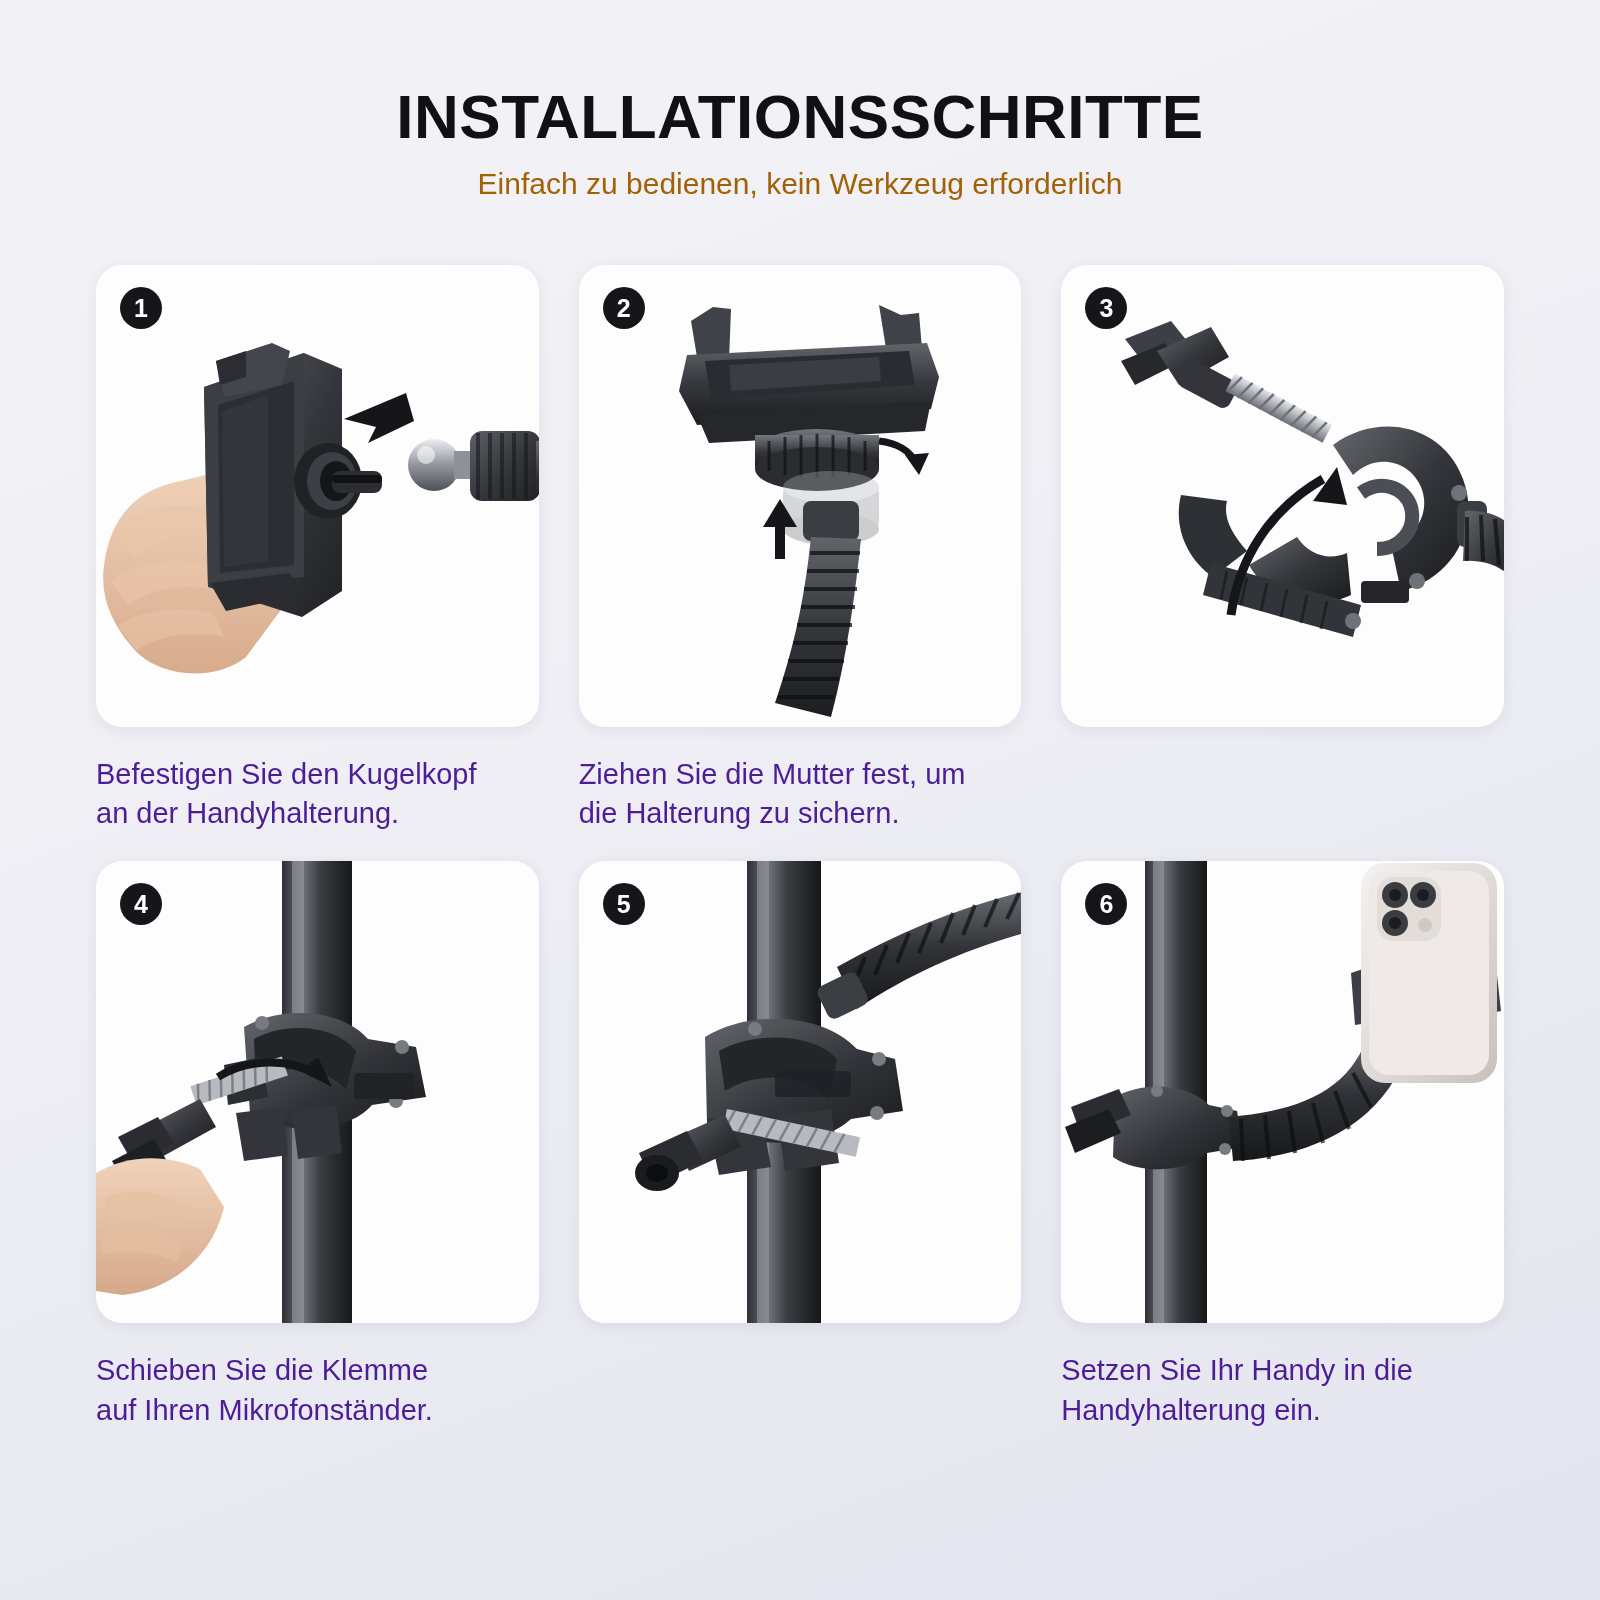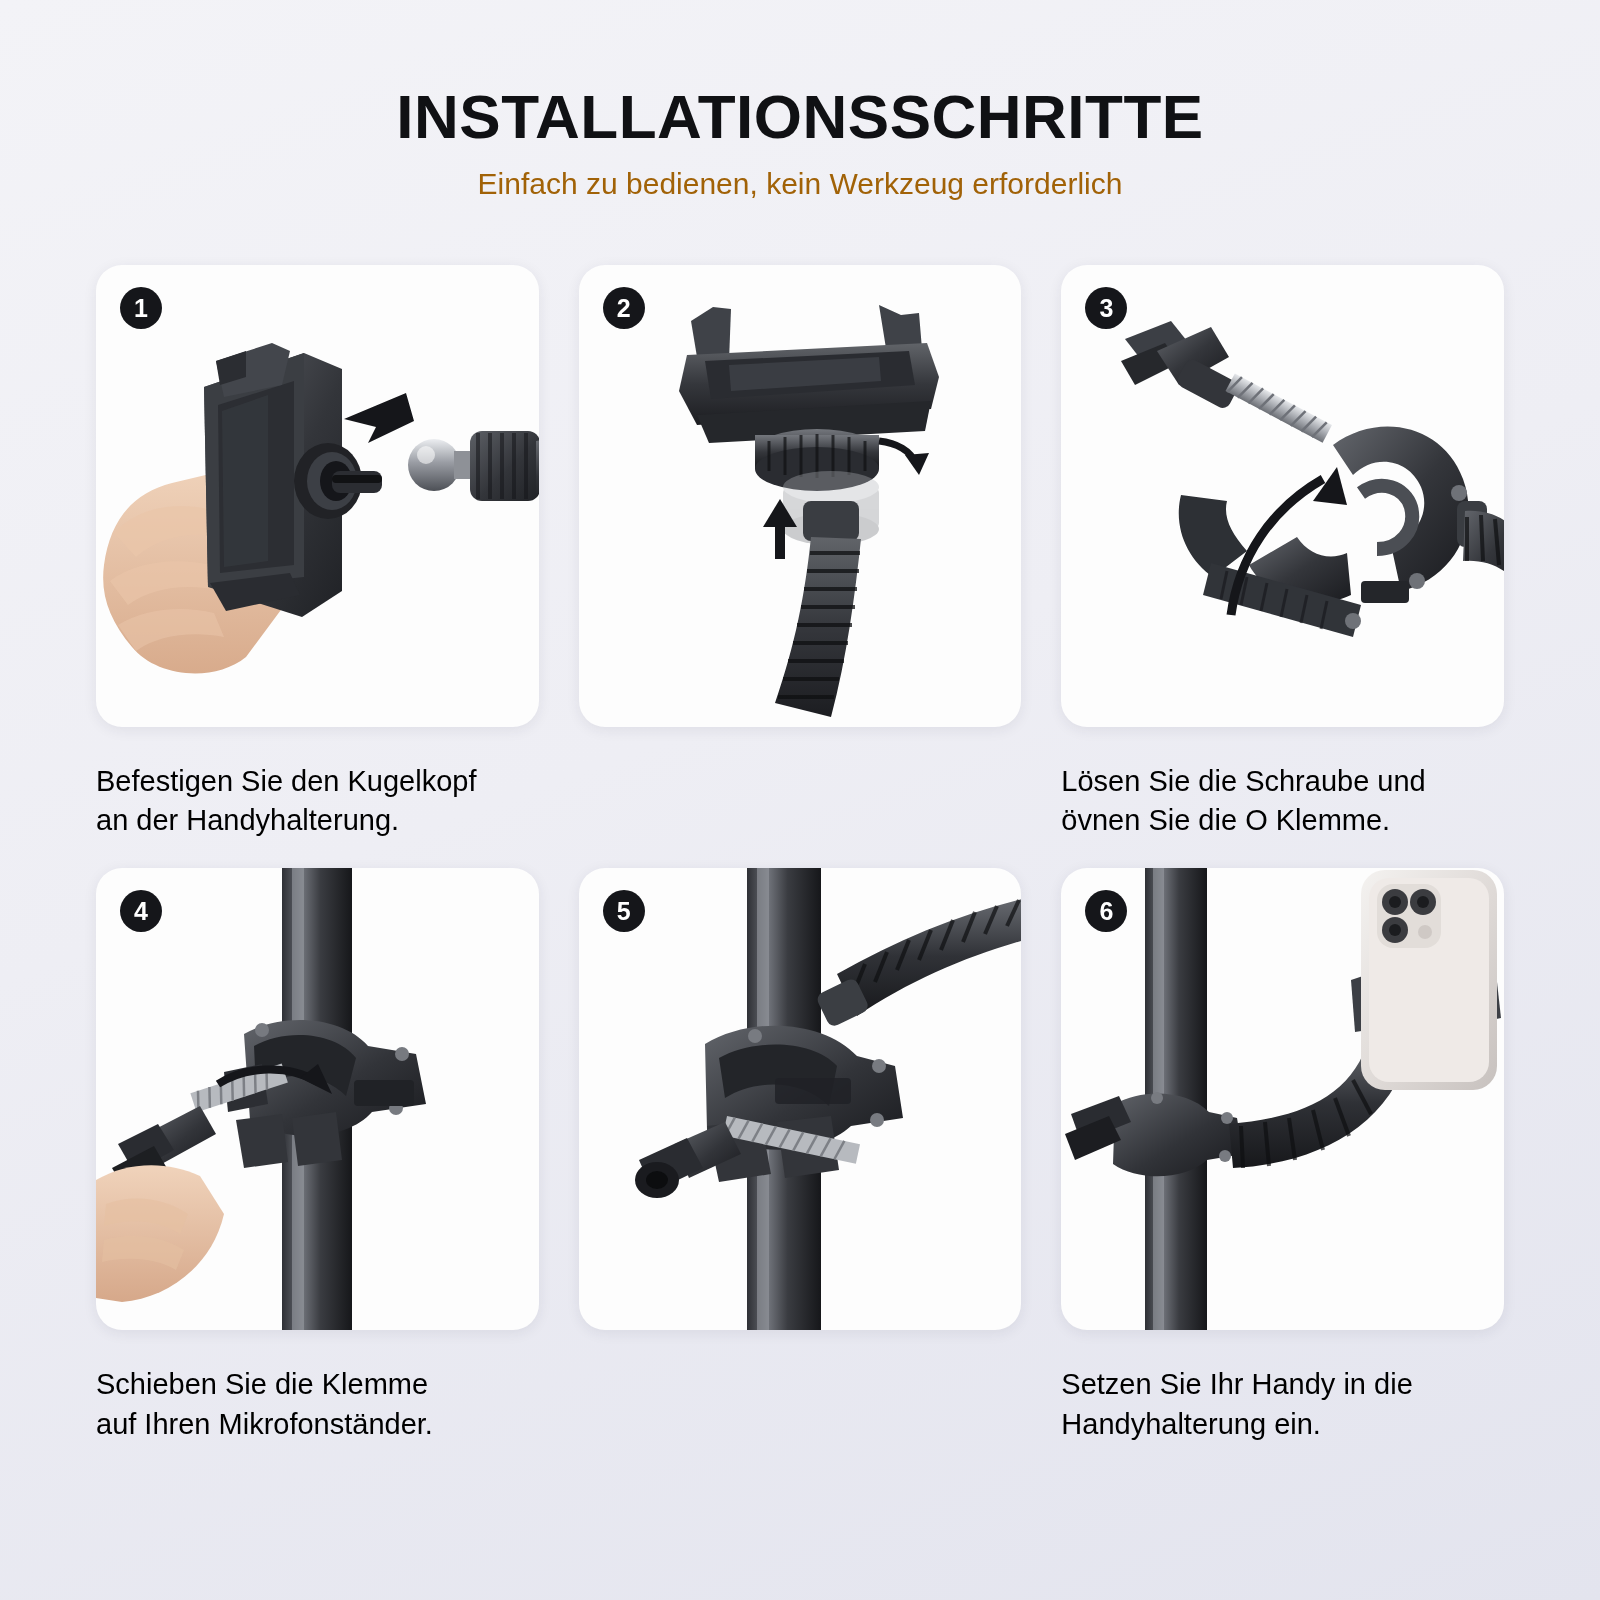--- a/index.html
+++ b/index.html
@@ -68,24 +68,24 @@
     color: #ffffff;
     font-size: 25px;
     font-weight: bold;
     display: flex;
     align-items: center;
     justify-content: center;
     z-index: 5;
     line-height: 1;
   }
   .caption {
-    margin-top: 35px;
+    margin-top: 28px;
     font-size: 29px;
     line-height: 1.35;
-    color: #000000;
+    color: #4c1d95;
     white-space: pre-line;
     padding-right: 10px;
   }
   .art {
     position: absolute;
     inset: 0;
   }
   svg { display: block; }
 </style>
 </head>
@@ -253,20 +253,22 @@
                 <path d="M218 360 L273 360"></path>
                 <path d="M214 378 L269 378"></path>
                 <path d="M209 396 L265 396"></path>
                 <path d="M204 414 L260 414"></path>
                 <path d="M199 432 L255 432"></path>
               </g>
             </g>
           </svg>
         </div>
       </div>
+      <div class="caption">Ziehen Sie die Mutter fest, um
+die Halterung zu sichern.</div>
     </div>
 
     <div class="step">
       <div class="card">
         <div class="badge">3</div>
         <div class="art">
           <svg viewBox="0 0 460 462" width="460" height="462" xmlns="http://www.w3.org/2000/svg">
             <defs>
               <linearGradient id="g3dark" x1="0" y1="0" x2="1" y2="1">
                 <stop offset="0%" stop-color="#63666c"></stop>
@@ -337,22 +339,20 @@
               </g>
             </g>
 
             <g>
               <path d="M170 350 C178 292 210 244 262 214" fill="none" stroke="#15161a" stroke-width="9"></path>
               <path d="M276 202 L252 236 L286 240 Z" fill="#15161a"></path>
             </g>
           </svg>
         </div>
       </div>
-      <div class="caption">Lösen Sie die Schraube und
-övnen Sie die O Klemme.</div>
     </div>
 
     <div class="step">
       <div class="card">
         <div class="badge">4</div>
         <div class="art">
           <svg viewBox="0 0 460 462" width="460" height="462" xmlns="http://www.w3.org/2000/svg">
             <defs>
               <linearGradient id="g4pole" x1="0" y1="0" x2="1" y2="0">
                 <stop offset="0%" stop-color="#2e3035"></stop>

